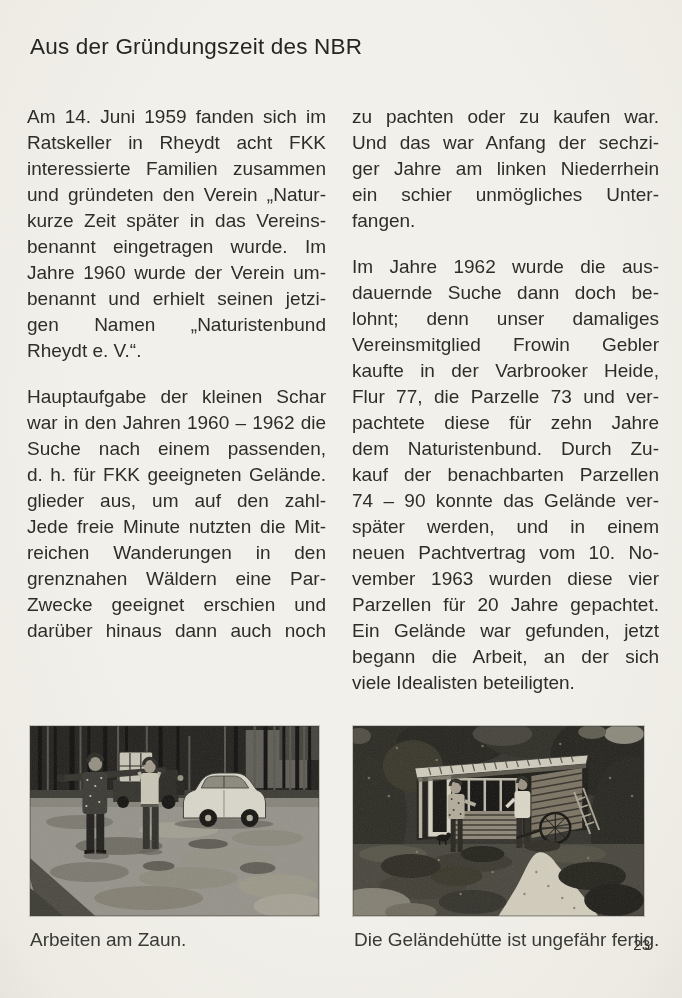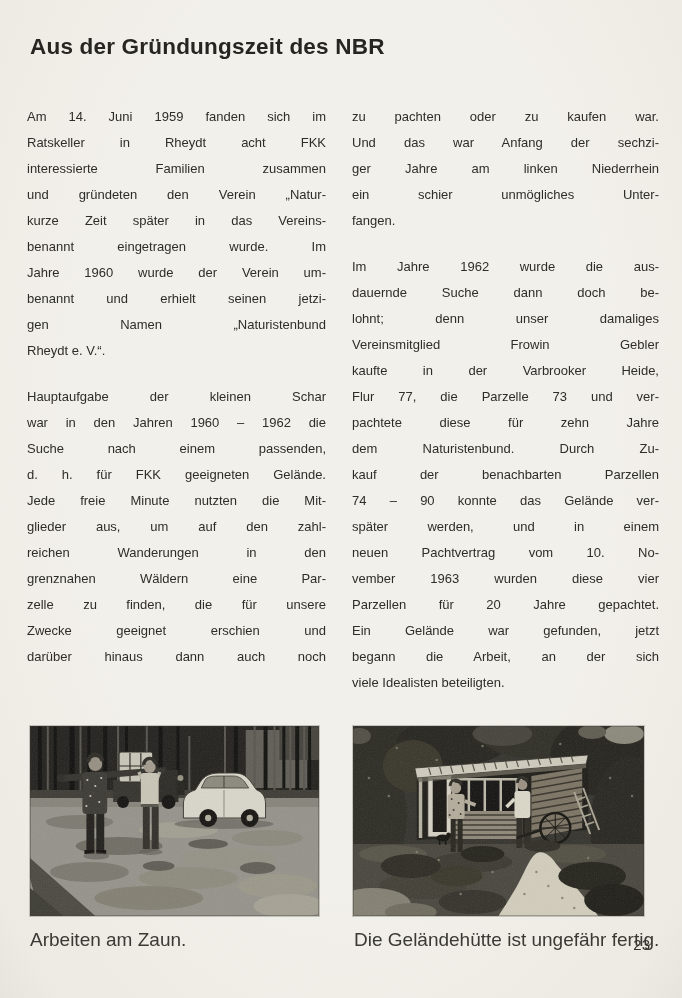--- a/index.html
+++ b/index.html
@@ -7,26 +7,26 @@
   .page {
     position: relative;
     width: 682px; height: 998px;
     background: radial-gradient(ellipse at 50% 42%, #f2f0ea 55%, #eceae3 92%, #e6e4dc 100%);
     font-family: "Liberation Sans", sans-serif;
     color: #2d2c29;
     overflow: hidden;
   }
   .title {
     position: absolute; left: 30px; top: 34px;
-    font-size: 22.5px; font-weight: 700; letter-spacing: 0.2px;
+    font-size: 22.5px; font-weight: 400; letter-spacing: 0.2px;
     color: #262522; line-height: 26px;
   }
   .col {
     position: absolute; top: 104px;
-    font-size: 13px; line-height: 26px; color: #2e2d2a;
+    font-size: 19px; line-height: 26px; color: #2e2d2a;
   }
   .col-left  { left: 27px;  width: 299px; }
   .col-right { left: 352px; width: 307px; }
   .para { margin: 0 0 20px 0; }
   .line {
     text-align: justify;
     text-align-last: justify;
     -moz-text-align-last: justify;
     white-space: normal;
   }
@@ -67,25 +67,24 @@
         <div class="line">Jahre 1960 wurde der Verein um-</div>
         <div class="line">benannt und erhielt seinen jetzi-</div>
         <div class="line">gen Namen „Naturistenbund</div>
         <div class="line last">Rheydt e. V.“.</div>
       </div>
       <div class="para">
         <div class="line">Hauptaufgabe der kleinen Schar</div>
         <div class="line">war in den Jahren 1960 – 1962 die</div>
         <div class="line">Suche nach einem passenden,</div>
         <div class="line">d. h. für FKK geeigneten Gelände.</div>
+        <div class="line">glieder aus, um auf den zahl-</div>
         <div class="line">Jede freie Minute nutzten die Mit-</div>
-        <div class="line">glieder aus, um auf den zahl-</div>
         <div class="line">reichen Wanderungen in den</div>
         <div class="line">grenznahen Wäldern eine Par-</div>
-        <div class="line">zelle zu finden, die für unsere</div>
         <div class="line">Zwecke geeignet erschien und</div>
         <div class="line">darüber hinaus dann auch noch</div>
       </div>
     </div>
   <div class="col col-right">
       <div class="para">
         <div class="line">zu pachten oder zu kaufen war.</div>
         <div class="line">Und das war Anfang der sechzi-</div>
         <div class="line">ger Jahre am linken Niederrhein</div>
         <div class="line">ein schier unmögliches Unter-</div>

